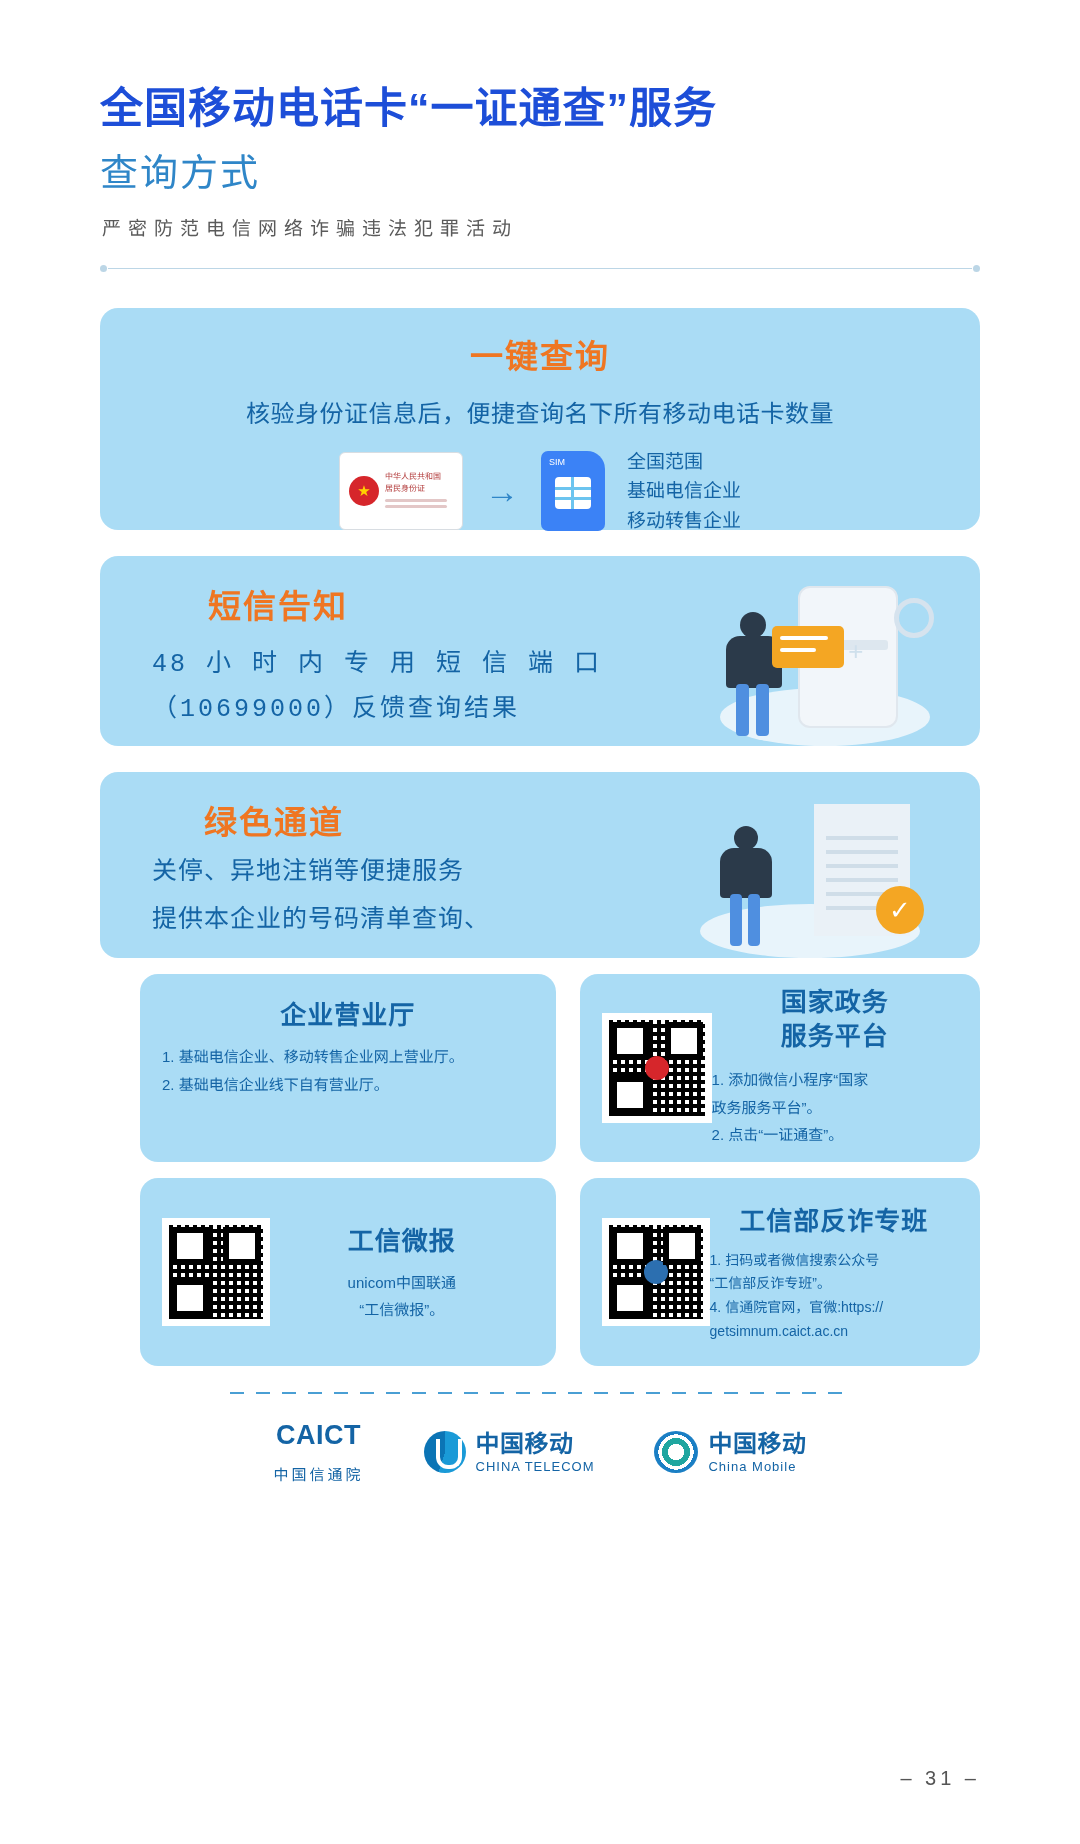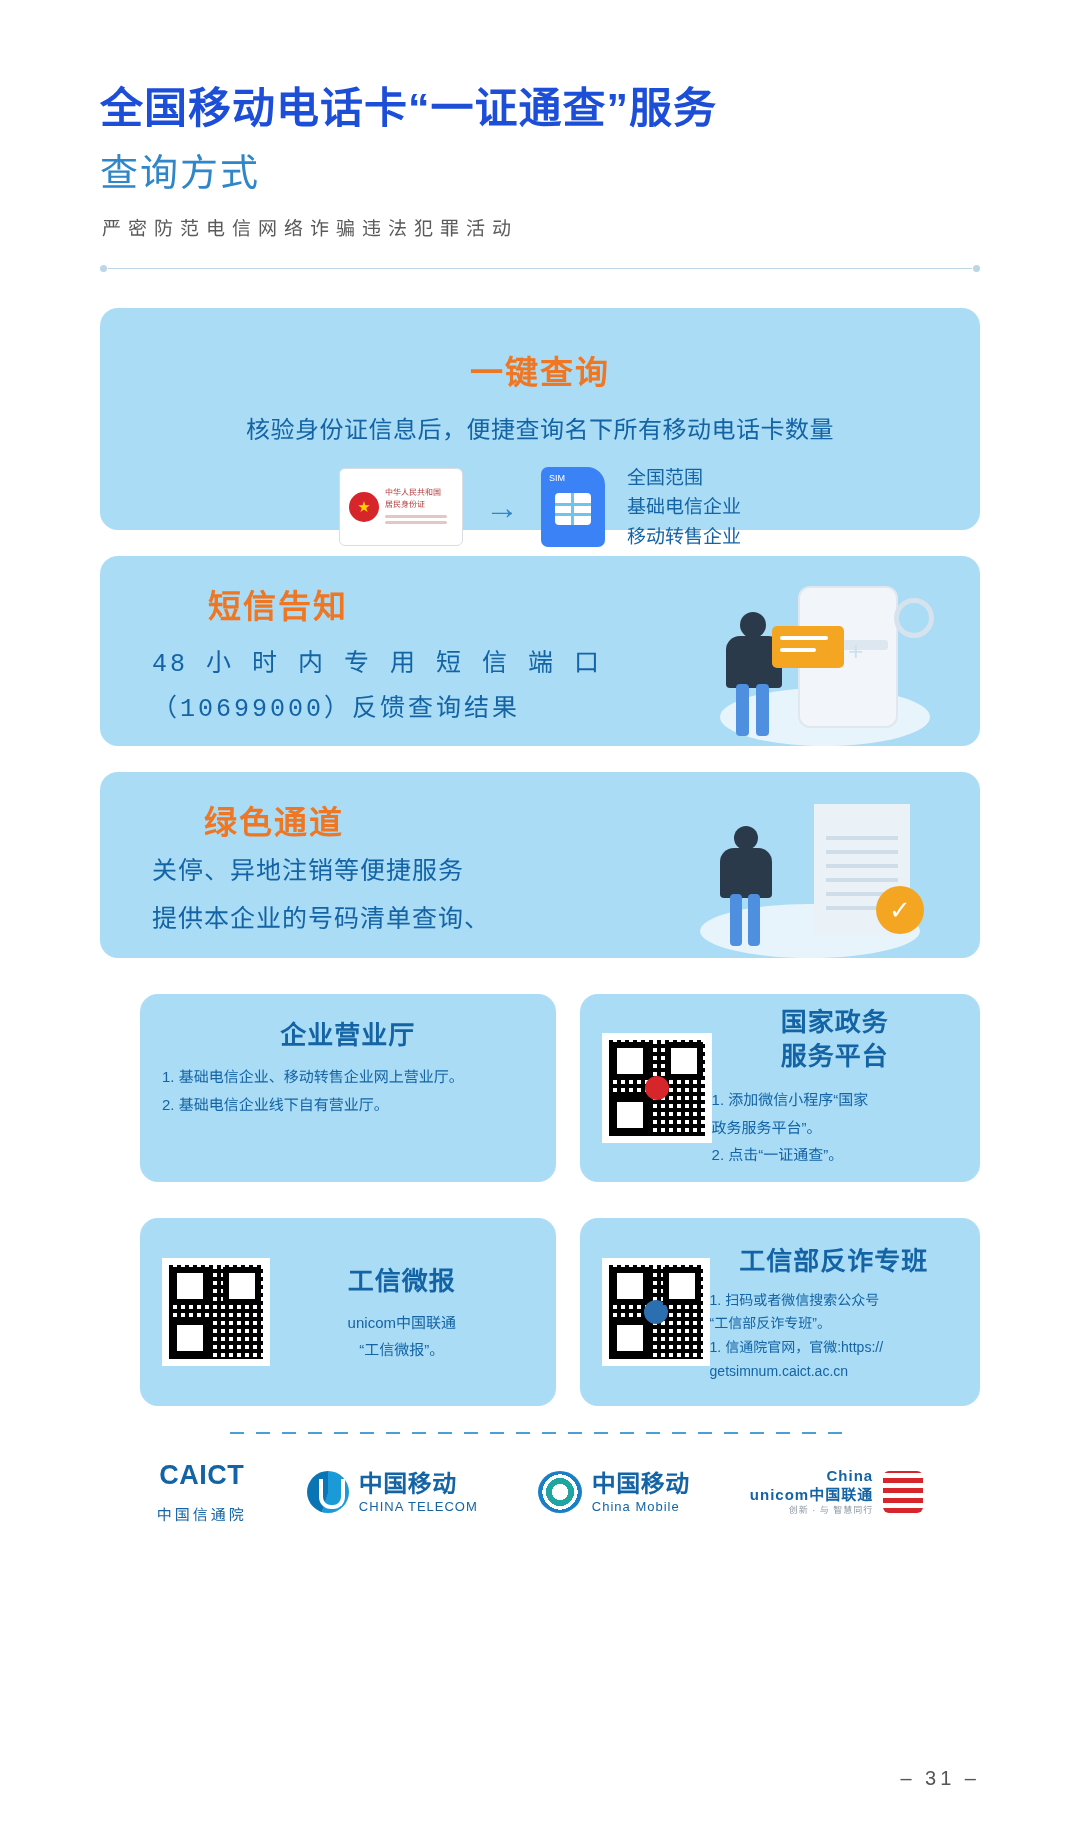--- a/index.html
+++ b/index.html
@@ -39,21 +39,21 @@
     position:absolute;top:3px;width:7px;height:7px;border-radius:50%;
     background:#bcd6e6;
   }
   .divider .dot.l{left:0;}
   .divider .dot.r{right:0;}
 
   
   .card{
     background:#aadcf5;border-radius:18px;position:relative;box-sizing:border-box;
   }
-  .card-1{margin-top:32px;height:222px;padding-top:38px;text-align:center;}
+  .card-1{margin-top:32px;height:222px;padding-top:22px;text-align:center;}
   .heading-orange{
     color:#ef7622;font-size:33px;font-weight:bold;letter-spacing:2px;margin:0;
   }
   .card-1 .sub{
     color:#1464a5;font-size:24px;margin:16px 0 0 0;letter-spacing:0.5px;
   }
   .flowrow{
     display:flex;align-items:center;justify-content:center;gap:22px;margin-top:18px;
   }
   .idcard{
@@ -106,21 +106,21 @@
   .doc{position:absolute;background:#eef3f8;border:2px solid #e0e7ee;}
   .cardlet{position:absolute;background:#f4a623;border-radius:5px;}
   .cardlet .l{position:absolute;left:8px;background:#ffffff;height:4px;border-radius:2px;}
   .gear{position:absolute;width:30px;height:30px;border:5px solid #d6e3ee;border-radius:50%;}
   .check{
     position:absolute;width:48px;height:48px;border-radius:50%;background:#f4a623;
     color:#fff;font-size:26px;text-align:center;line-height:48px;
   }
 
   
-  .grid{display:flex;gap:24px;margin-top:36px;padding-left:40px;}
+  .grid{display:flex;gap:24px;margin-top:16px;padding-left:40px;}
   .card-s{
     background:#aadcf5;border-radius:18px;box-sizing:border-box;
     width:436px;height:188px;padding:20px 22px;
   }
   .card-s.left{width:436px;}
   .card-s.right{width:420px;}
   .row-inner{display:flex;gap:0;height:100%;}
   .head-blue{color:#1464a5;font-size:26px;font-weight:bold;text-align:center;letter-spacing:1px;}
   .head-blue.two{line-height:1.3;}
   .small-txt{font-size:15px;color:#1464a5;line-height:1.85;margin-top:12px;}
@@ -334,21 +334,21 @@
           <div class="qr-inner">
             <span class="qr-b3"></span>
             <span class="qr-center green" style="background:#2c6fb0;"></span>
           </div>
         </div>
         <div class="col-txt">
           <div class="head-blue">工信部反诈专班</div>
           <div class="small-txt" style="font-size:14px;line-height:1.7;">
             <div>1. 扫码或者微信搜索公众号</div>
             <div>“工信部反诈专班”。</div>
-            <div>1. 信通院官网，官微:https://</div>
+            <div>4. 信通院官网，官微:https://</div>
             <div>getsimnum.caict.ac.cn</div>
           </div>
         </div>
       </div>
     </div>
   </div>
 
   <div class="foot-div"></div>
 
   <div class="logos">
@@ -366,24 +366,16 @@
     </div>
 
     <div class="logo">
       <span class="mark-mobile"></span>
       <span class="stack">
         <span class="txt-main">中国移动</span>
         <span class="txt-sub">China Mobile</span>
       </span>
     </div>
 
-    <div class="logo">
-      <span class="stack" style="align-items:flex-end;">
-        <span class="txt-sub" style="font-size:15px;font-weight:bold;">China</span>
-        <span class="txt-sub" style="font-size:15px;font-weight:bold;">unicom中国联通</span>
-        <span class="txt-sub" style="font-size:9px;color:#8a97a3;">创新 · 与 智慧同行</span>
-      </span>
-      <span class="mark-unicom"></span>
-    </div>
   </div>
 
   <div class="page-num">– 31 –</div>
 </div>
 
 </body></html>

